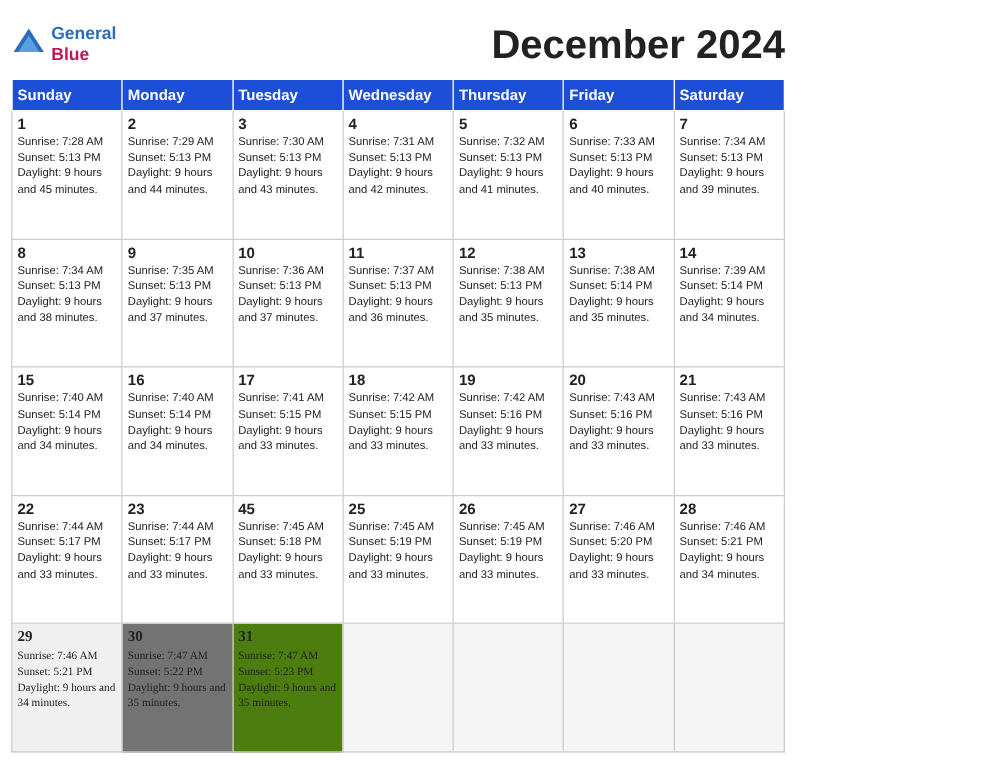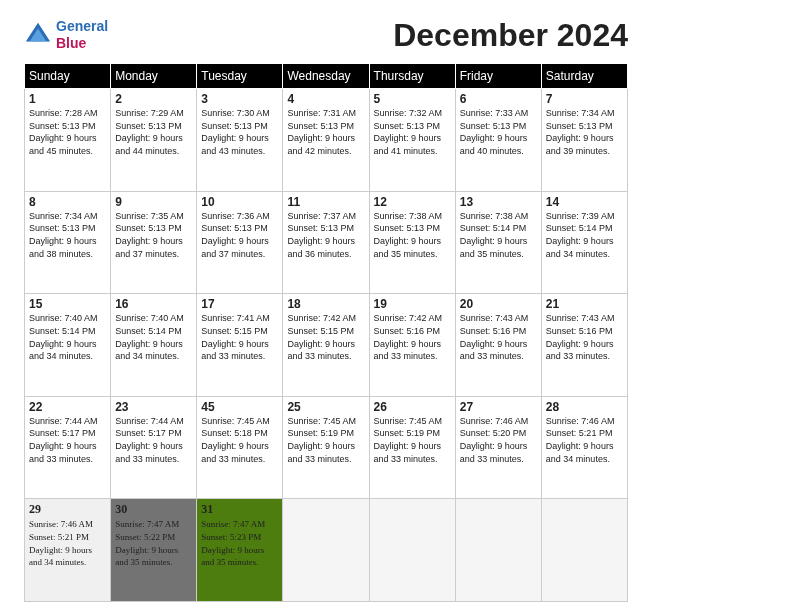--- a/index.html
+++ b/index.html
@@ -6,21 +6,21 @@
     body {
       width: 792px;
       height: 612px;
       font-family: Arial, sans-serif;
       background: #fff;
       overflow: hidden;
     }
     .page {
       width: 648px;
       height: 612px;
-      padding: 18px 20px 10px 24px;
+      padding: 18px 20px 10px 9px;
       display: flex;
       flex-direction: column;
     }
     .header {
       display: flex;
       justify-content: space-between;
       align-items: flex-start;
       margin-bottom: 10px;
     }
     .logo {
@@ -54,24 +54,24 @@
       font-size: 14px;
       color: #444;
     }
     .calendar {
       width: 100%;
       border-collapse: collapse;
       flex: 1;
       table-layout: fixed;
     }
     .calendar thead tr th {
-      background: #000000;
+      background: #1d4ed8;
       color: #fff;
       font-size: 12px;
-      font-weight: normal;
+      font-weight: bold;
       padding: 5px 4px;
       text-align: left;
       border: 1px solid #fff;
     }
     .calendar tbody tr td {
       border: 1px solid #ccc;
       vertical-align: top;
       padding: 3px 4px;
       font-size: 9.5px;
       color: #222;

